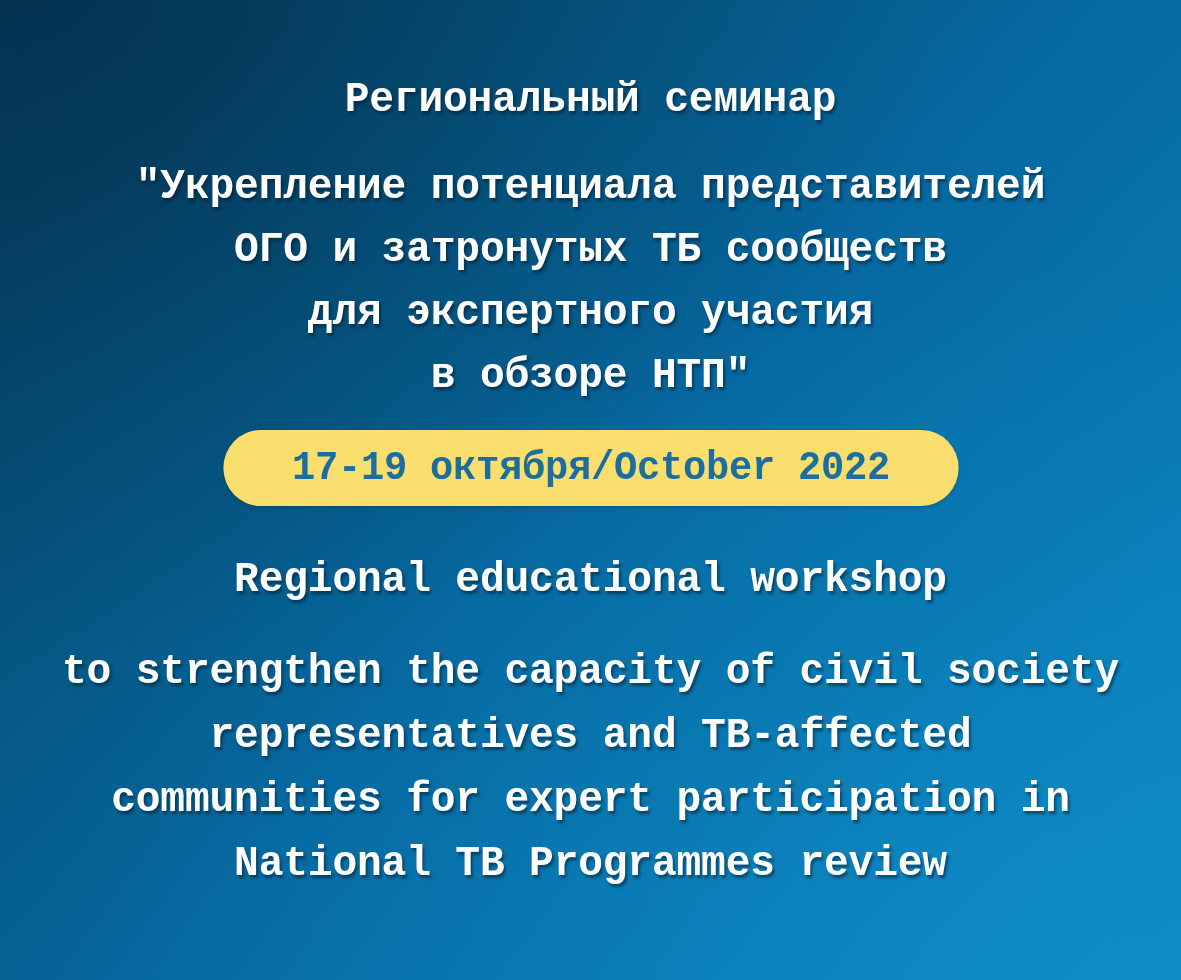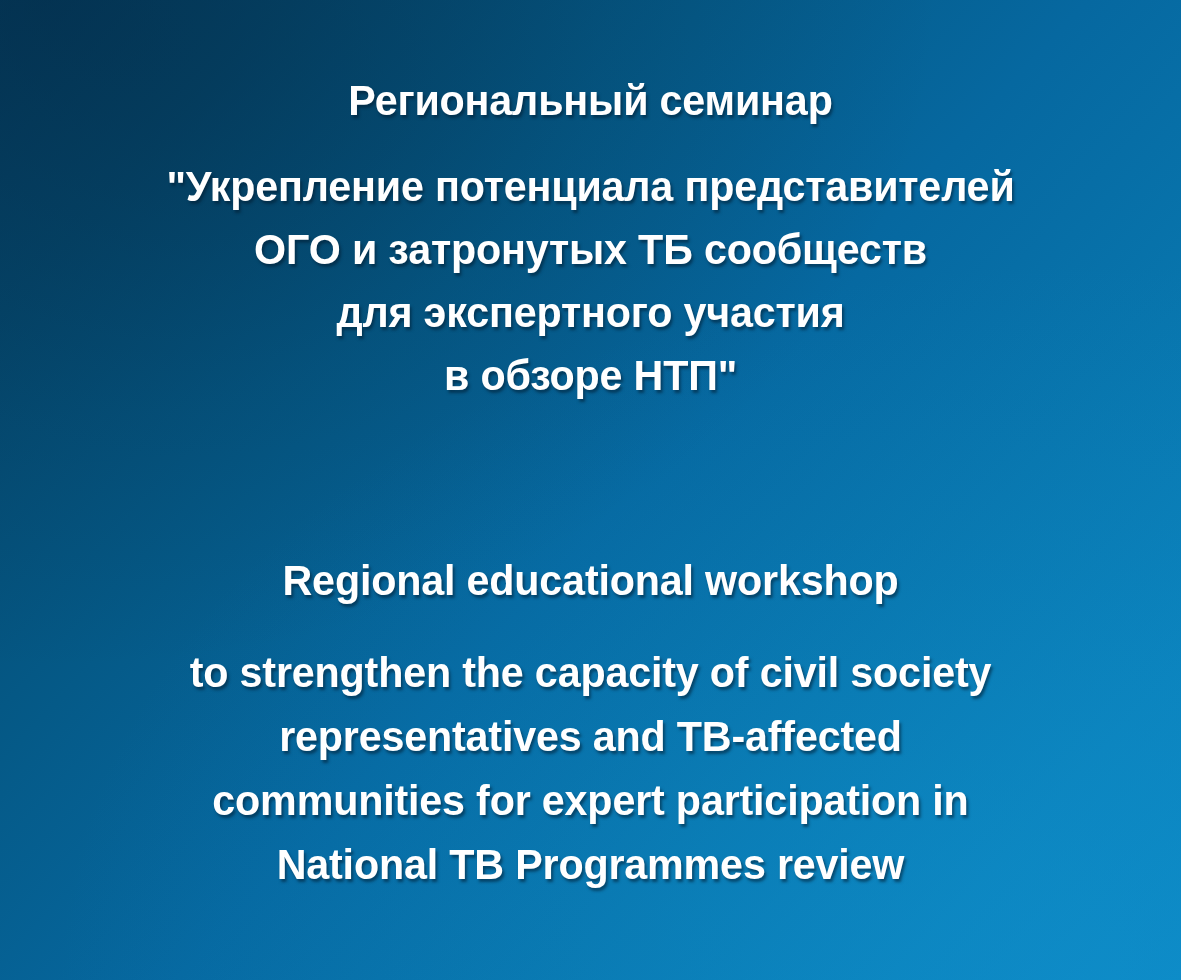--- a/index.html
+++ b/index.html
@@ -8,21 +8,21 @@
     padding: 0;
     background: #0a5a86;
   }
 
   .poster {
     position: relative;
     width: 1181px;
     height: 980px;
     overflow: hidden;
     box-sizing: border-box;
-    font-family: Liberation Sans, sans-serif;
+    font-family: Liberation Mono, monospace;
     
     background:
       linear-gradient(133deg,
         #053f63 0%,
         #05496f 14%,
         #055a88 34%,
         #0668a0 52%,
         #0875ad 70%,
         #0a80ba 86%,
         #0b86c2 100%);
@@ -148,20 +148,23 @@
 
     <div class="ru-heading">Региональный семинар</div>
 
     <div class="ru-title">
       <span class="line">"Укрепление потенциала представителей</span>
       <span class="line">ОГО и затронутых ТБ сообществ</span>
       <span class="line">для экспертного участия</span>
       <span class="line">в обзоре НТП"</span>
     </div>
 
+    <div class="date-badge-wrap">
+      <div class="date-badge">17-19 октября/October 2022</div>
+    </div>
 
     <div class="en-heading">Regional educational workshop</div>
 
     <div class="en-body">
       <span class="line">to strengthen the capacity of civil society</span>
       <span class="line">representatives and TB-affected</span>
       <span class="line">communities for expert participation in</span>
       <span class="line">National TB Programmes review</span>
     </div>
 

